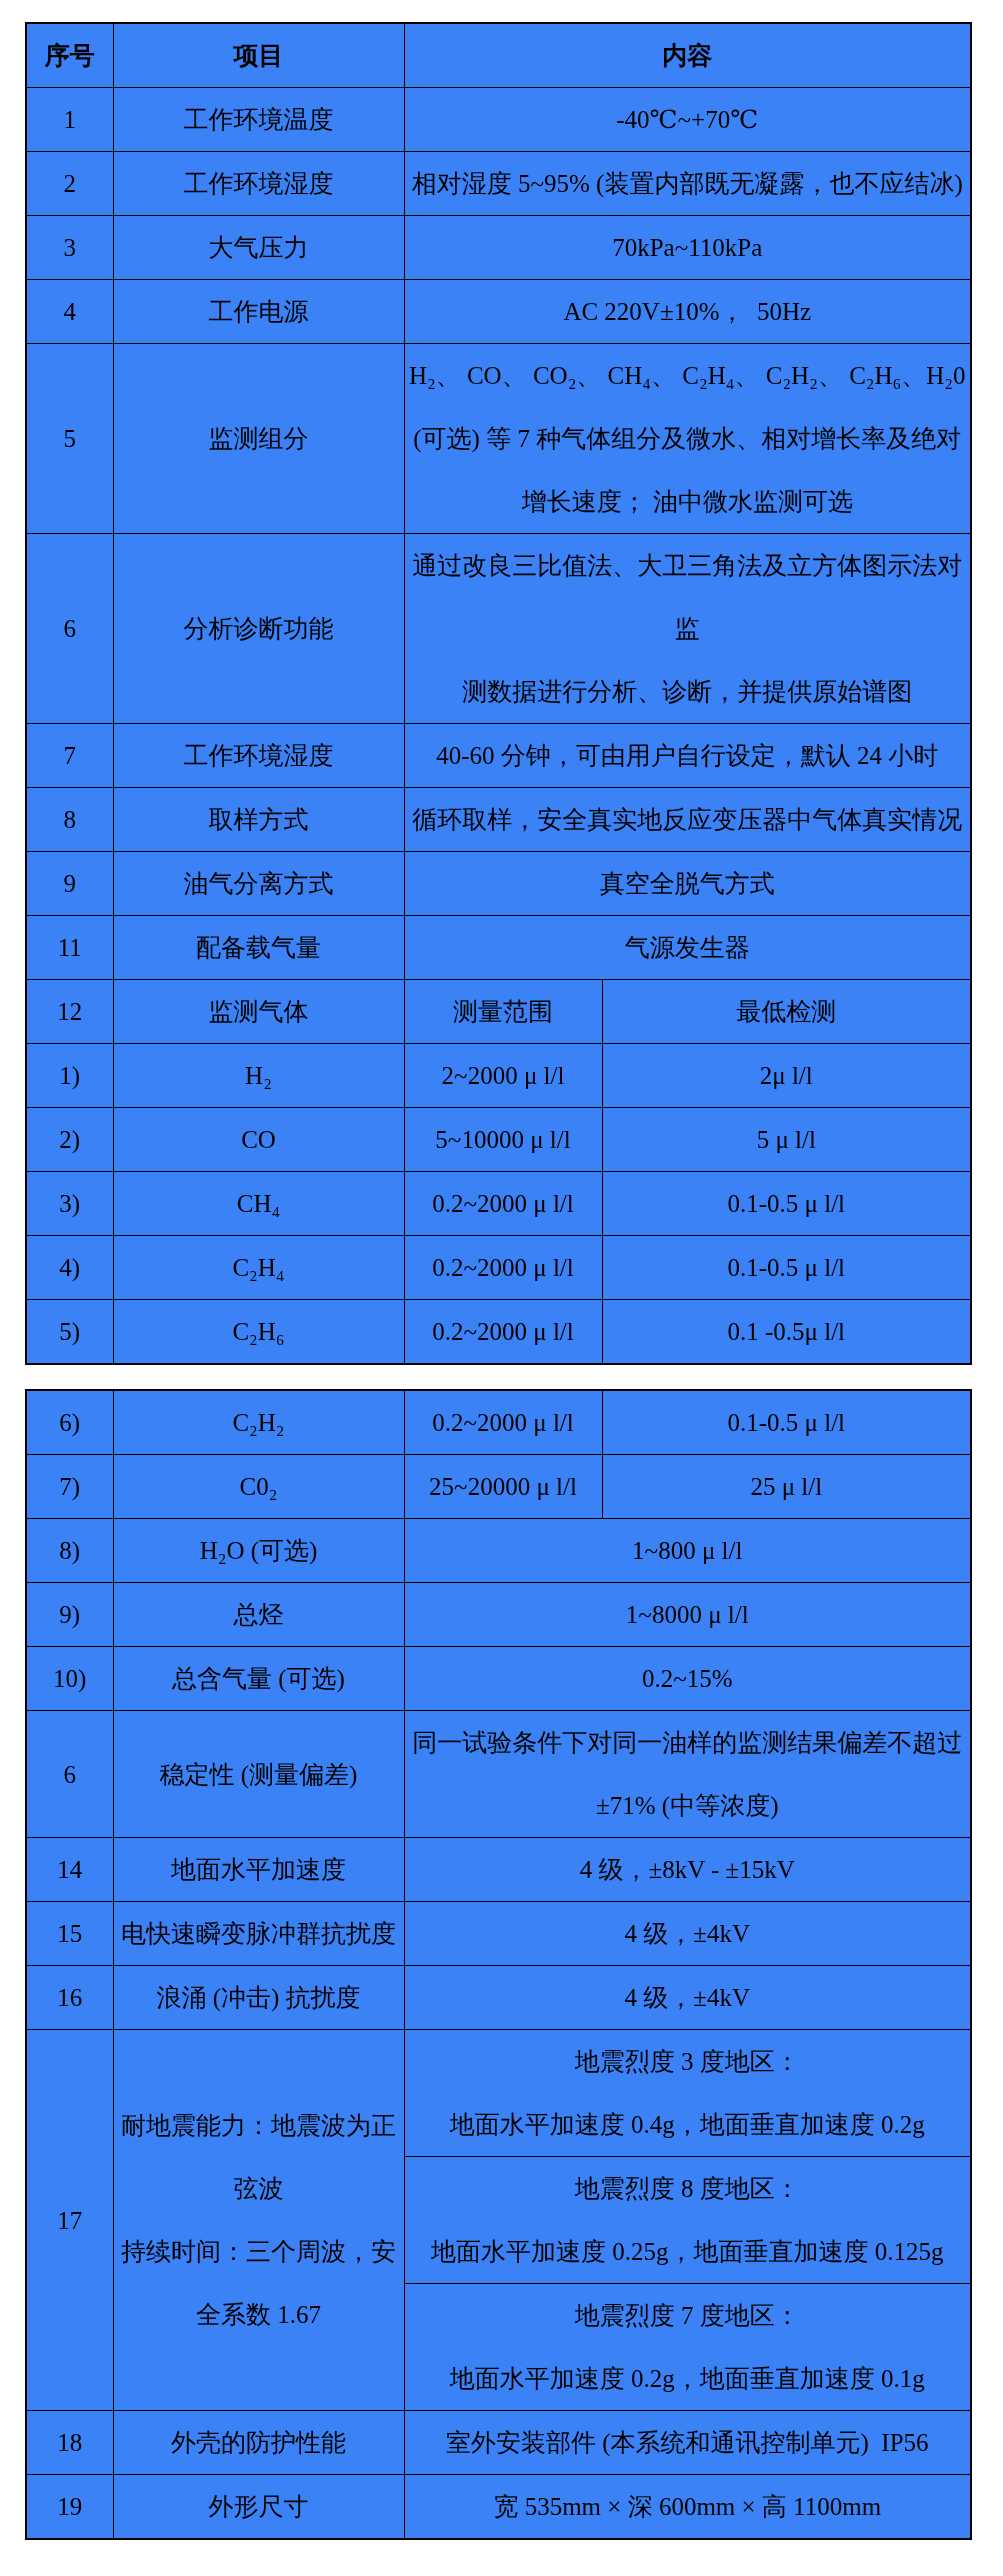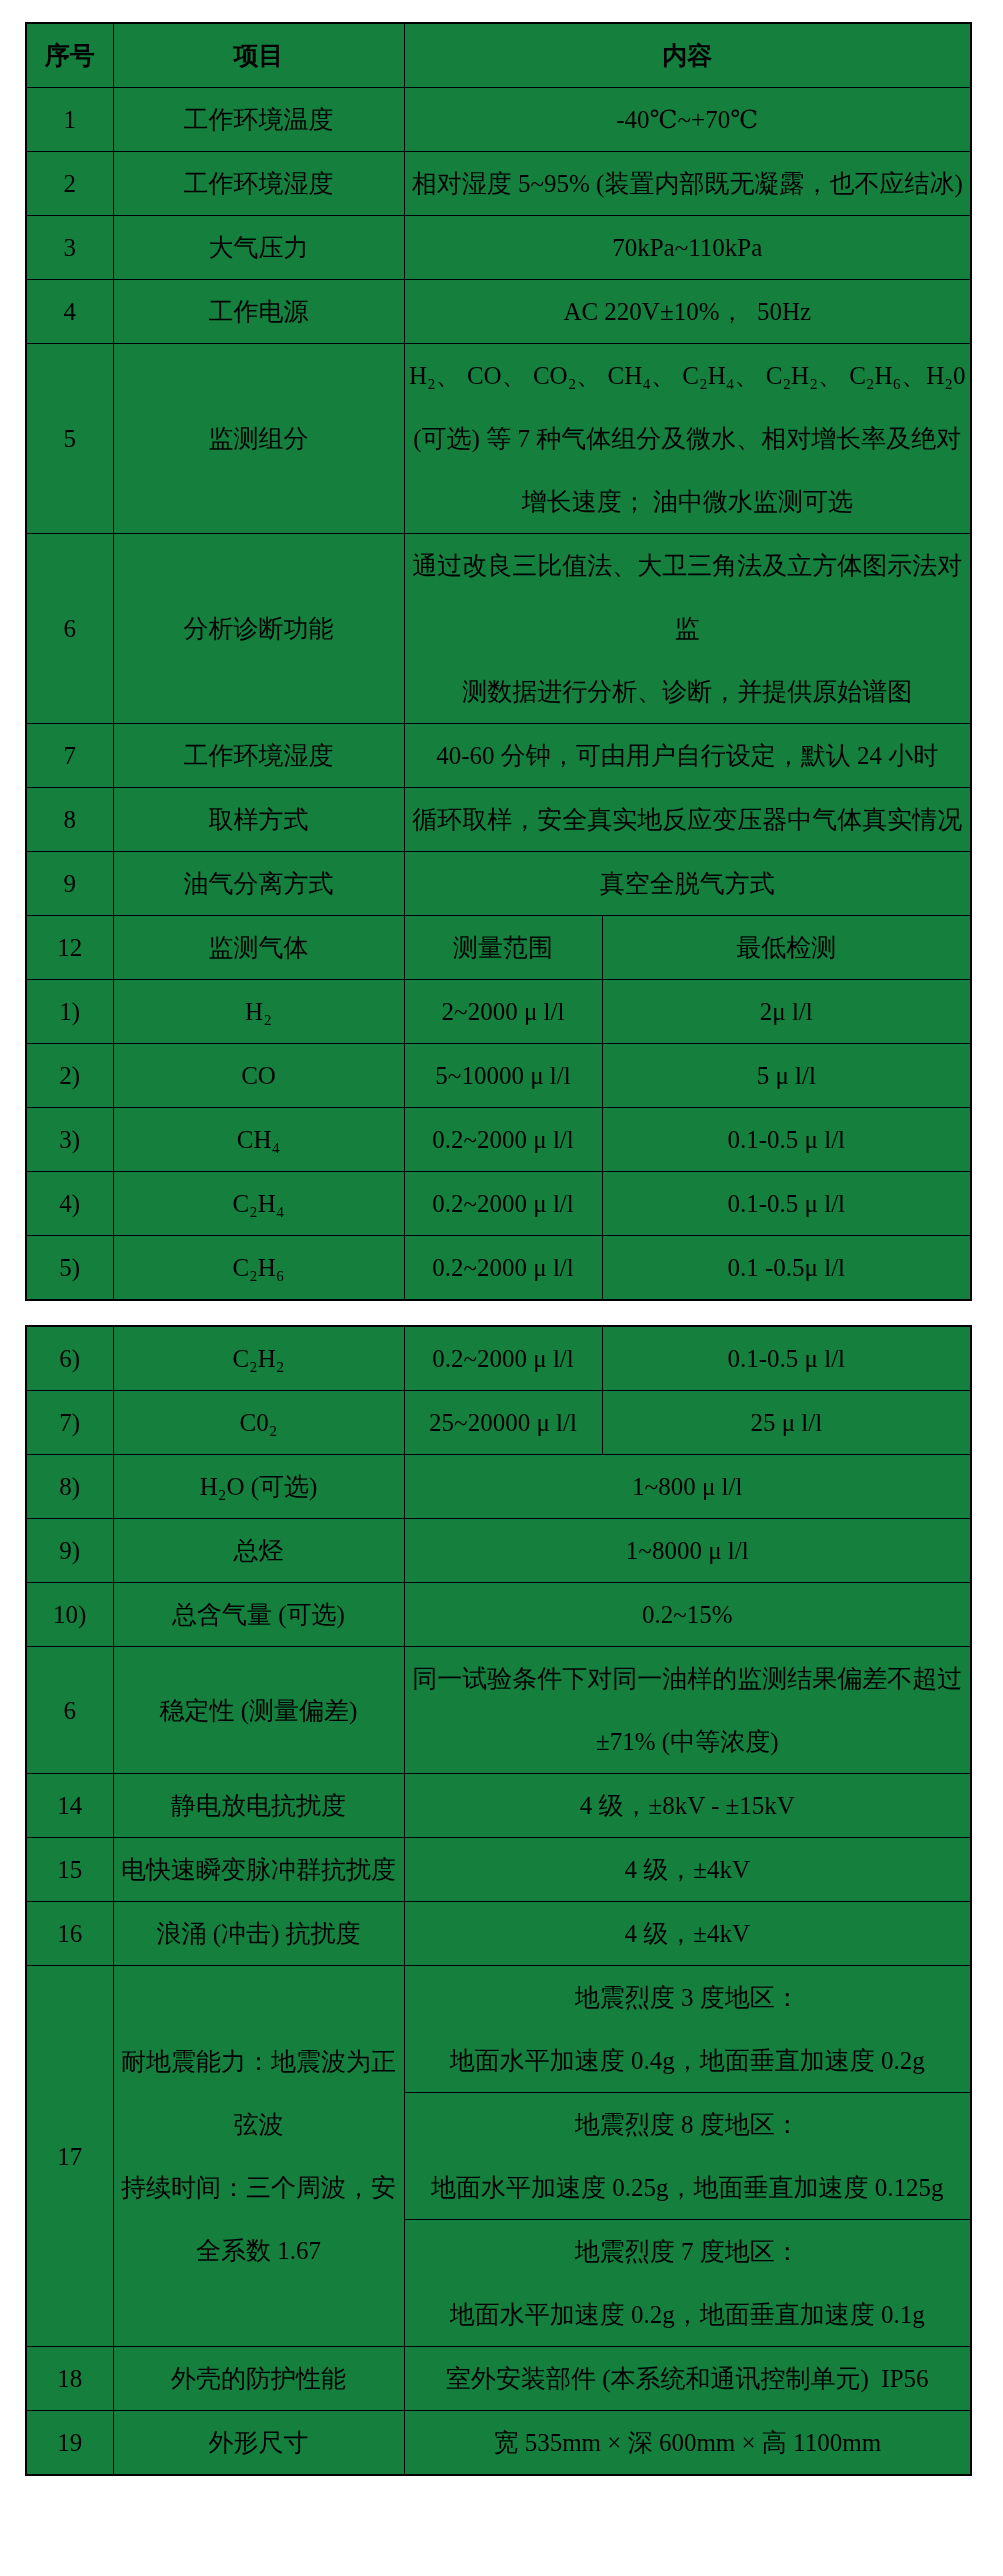--- a/index.html
+++ b/index.html
@@ -7,21 +7,21 @@
     width:1003px;height:2576px;
     font-family:"Liberation Serif","DejaVu Serif",serif;
     color:#000;
   }
   .doc{padding:22.4px 0 0 25px;}
   table.spec{
     border-collapse:collapse;
     table-layout:fixed;
     width:946px;
     border:2.2px solid #000;
-    background:#15803d;
+    background:#3b82f6;
   }
   table.spec + table.spec{margin-top:24px;}
   .spec td{
     border:1.5px solid #000;
     text-align:center;
     vertical-align:middle;
     font-size:25px;
     line-height:63px;
     padding:0;
     white-space:pre-wrap;
@@ -97,20 +97,25 @@
       <td>8</td>
       <td>取样方式</td>
       <td colspan="2">循环取样，安全真实地反应变压器中气体真实情况</td>
     </tr>
     <tr class="h1">
       <td>9</td>
       <td>油气分离方式</td>
       <td colspan="2">真空全脱气方式</td>
     </tr>
     <tr class="h1">
+      <td>11</td>
+      <td>配备载气量</td>
+      <td colspan="2">气源发生器</td>
+    </tr>
+    <tr class="h1">
       <td>12</td>
       <td>监测气体</td>
       <td>测量范围</td>
       <td>最低检测</td>
     </tr>
     <tr class="h1">
       <td>1)</td>
       <td>H₂</td>
       <td>2~2000 μ l/l</td>
       <td>2μ l/l</td>
@@ -178,21 +183,21 @@
       <td colspan="2">0.2~15%</td>
     </tr>
     <tr class="h2b">
       <td>6</td>
       <td>稳定性 (测量偏差)</td>
       <td colspan="2">同一试验条件下对同一油样的监测结果偏差不超过
 ±71% (中等浓度)</td>
     </tr>
     <tr class="h1">
       <td>14</td>
-      <td>静电放电抗扰度</td>
+      <td>地面水平加速度</td>
       <td colspan="2">4 级，±8kV - ±15kV</td>
     </tr>
     <tr class="h1">
       <td>15</td>
       <td>电快速瞬变脉冲群抗扰度</td>
       <td colspan="2">4 级，±4kV</td>
     </tr>
     <tr class="h1">
       <td>16</td>
       <td>浪涌 (冲击) 抗扰度</td>

